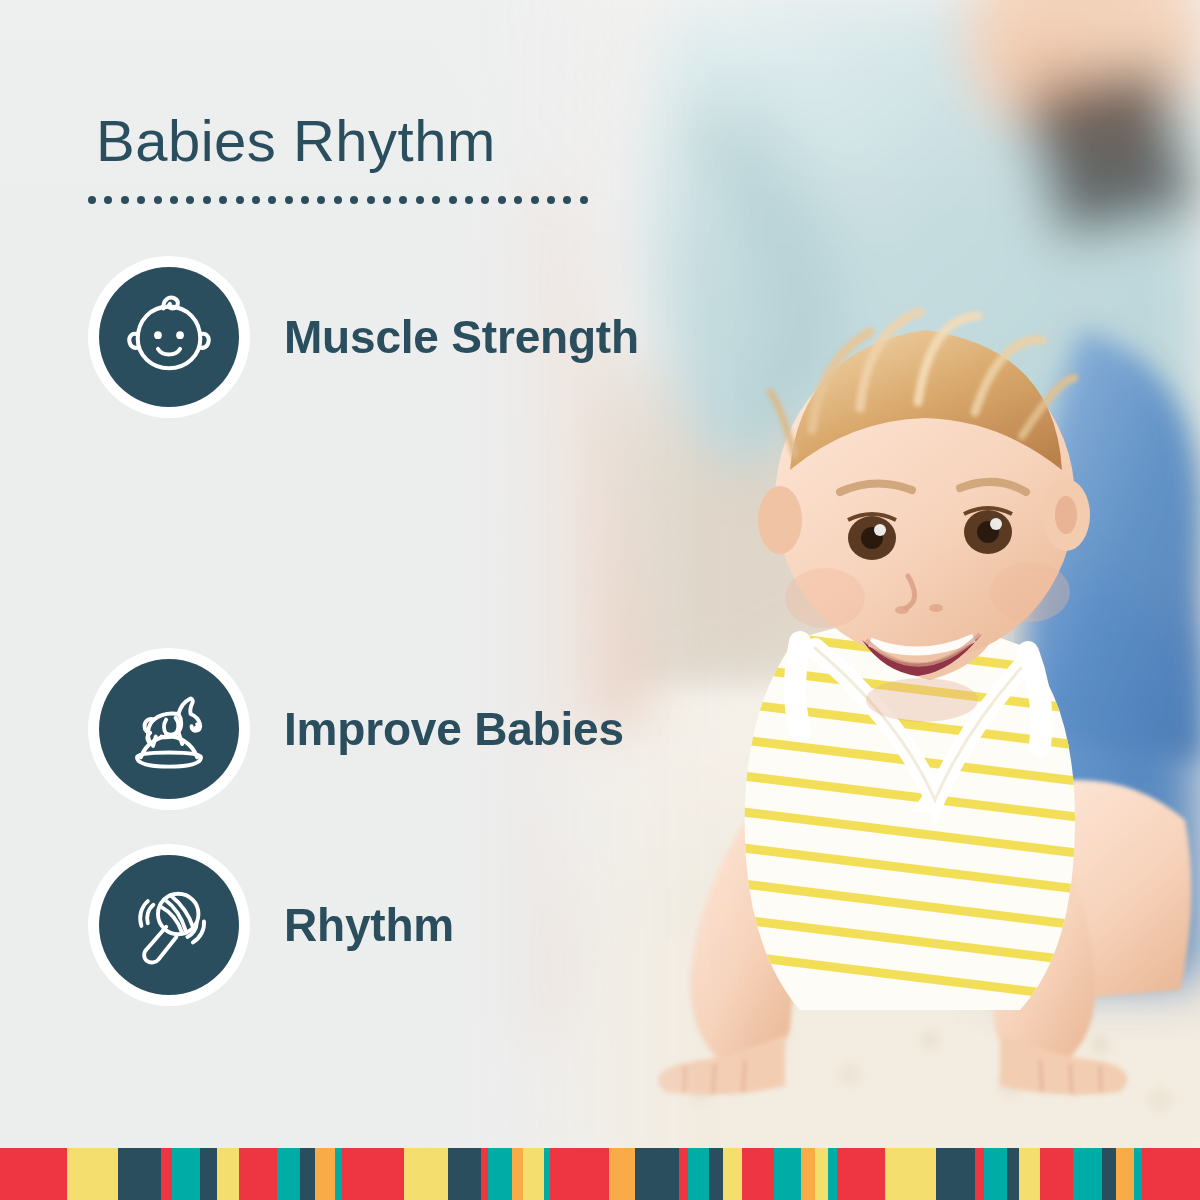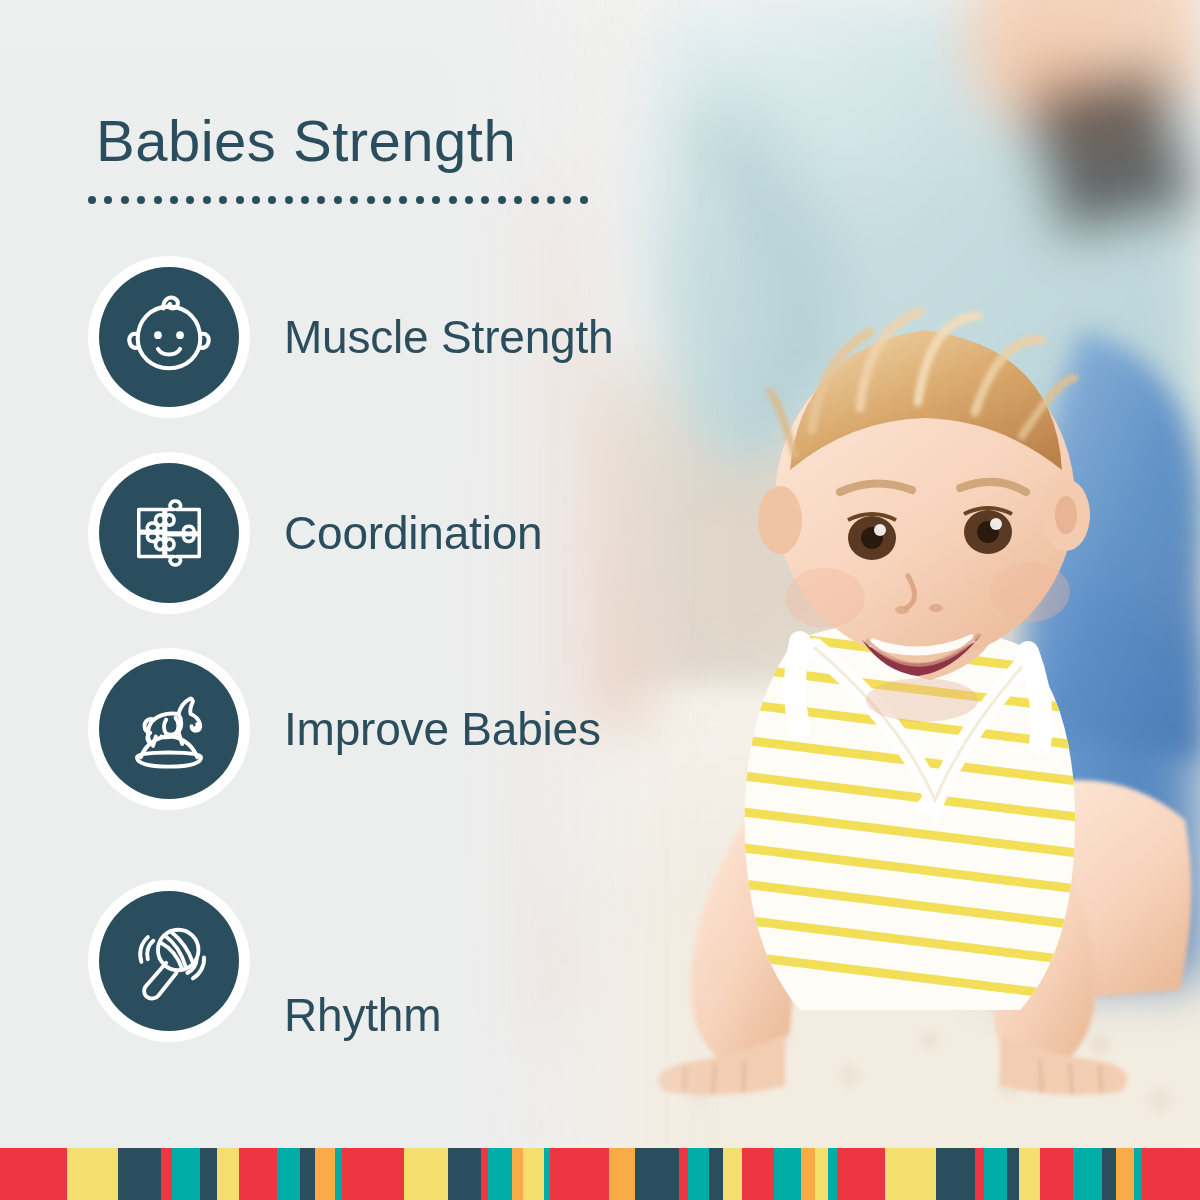--- a/index.html
+++ b/index.html
@@ -57,39 +57,39 @@
 
   
   .rows{position:absolute;left:0;top:0;width:1200px;height:1148px;}
   .row{
     position:absolute;left:88px;
     display:flex;align-items:center;
   }
   .row.r0{top:256px;}
   .row.r1{top:452px;}
   .row.r2{top:648px;}
-  .row.r3{top:880px;align-items:flex-end;}
+  .row.r3{top:844px;}
 
   .badge{
     position:relative;
     width:162px;height:162px;flex:0 0 162px;
     border-radius:50%;
     background:#ffffff;
     display:flex;align-items:center;justify-content:center;
   }
   .badge .disc{
     width:140px;height:140px;border-radius:50%;
     background:#2b4e5e;
     display:flex;align-items:center;justify-content:center;
   }
   .badge svg{display:block;}
 
   .rowlabel{
     margin-left:34px;
-    font-size:46px;font-weight:400;letter-spacing:-0.2px;
+    font-size:46px;font-weight:700;letter-spacing:-0.2px;
     color:#2b4e5e;white-space:nowrap;
   }
 
   
   .stripe{
     position:absolute;left:0;bottom:0;width:1200px;height:52px;
     display:flex;
   }
   .stripe span{display:block;height:100%;}
 </style>
@@ -283,21 +283,21 @@
         <ellipse cx="1030" cy="592" rx="40" ry="30" fill="#f2b79c" opacity="0.35"></ellipse>
 
         <ellipse cx="922" cy="700" rx="56" ry="22" fill="#e2ad8e" opacity="0.35"></ellipse>
       </g>
     </svg>
   </div>
 
   <div class="wash"></div>
   <div class="vign"></div>
 
-  <div class="headline">Babies Strength</div>
+  <div class="headline">Babies Rhythm</div>
 
   <div class="dotrule" id="dotrule">
       <i style="background: rgb(43, 78, 94);"></i>
       <i style="background: rgb(43, 78, 94);"></i>
       <i style="background: rgb(43, 78, 94);"></i>
       <i style="background: rgb(43, 78, 94);"></i>
       <i style="background: rgb(43, 78, 94);"></i>
       <i style="background: rgb(43, 78, 94);"></i>
       <i style="background: rgb(43, 78, 94);"></i>
       <i style="background: rgb(43, 78, 94);"></i>
@@ -340,45 +340,20 @@
               <circle cx="38" cy="48" r="4.2" fill="#ffffff" stroke="none"></circle>
               <circle cx="62" cy="48" r="4.2" fill="#ffffff" stroke="none"></circle>
               <path d="M38 63 C43 71 57 71 62 63"></path>
             </g>
           </svg>
         </div>
       </div>
       <div class="rowlabel">Muscle Strength</div>
     </div>
 
-    <div class="row r1">
-      <div class="badge">
-        <div class="disc">
-          <svg width="84" height="84" viewBox="0 0 100 100">
-            <g fill="none" stroke="#ffffff" stroke-width="4.2" stroke-linecap="round" stroke-linejoin="round">
-
-              <path d="M14 22 H44 V33 C44 29 40 27 37 29 C33 31 33 38 37 40 C40 42 44 40 44 36 V48 H32
-                       C36 48 38 44 36 41 C34 37 27 37 25 41 C23 44 25 48 29 48 H14 Z"></path>
-
-              <path d="M46 22 H56 C52 22 50 18 52 15 C54 11 61 11 63 15 C65 18 63 22 59 22 H86 V52 H75
-                       C79 52 81 48 79 45 C77 41 70 41 68 45 C66 48 68 52 72 52 H46 V36
-                       C46 40 50 42 53 40 C57 38 57 31 53 29 C50 27 46 29 46 33 Z"></path>
-
-              <path d="M14 50 H29 C25 50 23 54 25 57 C27 61 34 61 36 57 C38 54 36 50 32 50 H44 V62
-                       C44 58 40 56 37 58 C33 60 33 67 37 69 C40 71 44 69 44 65 V78 H14 Z"></path>
-
-              <path d="M46 50 H72 C68 50 66 54 68 57 C70 61 77 61 79 57 C81 54 79 50 75 50 H86 V78 H59
-                       C63 78 65 82 63 85 C61 89 54 89 52 85 C50 82 52 78 56 78 H46 V65
-                       C46 69 50 71 53 69 C57 67 57 60 53 58 C50 56 46 58 46 62 Z"></path>
-            </g>
-          </svg>
-        </div>
-      </div>
-      <div class="rowlabel">Coordination</div>
-    </div>
 
     <div class="row r2">
       <div class="badge">
         <div class="disc">
           <svg width="94" height="94" viewBox="0 0 100 100">
             <g fill="none" stroke="#ffffff" stroke-width="4.2" stroke-linecap="round" stroke-linejoin="round">
 
               <path d="M30 66 C26 57 27 46 34 40 C41 34 52 33 60 34
                        C62 27 66 21 72 18 C74 17 76 19 75 22 C73 26 72 30 73 34
                        C78 36 82 40 83 45 C84 49 82 52 78 52 C76 52 74 50 74 47"></path>

